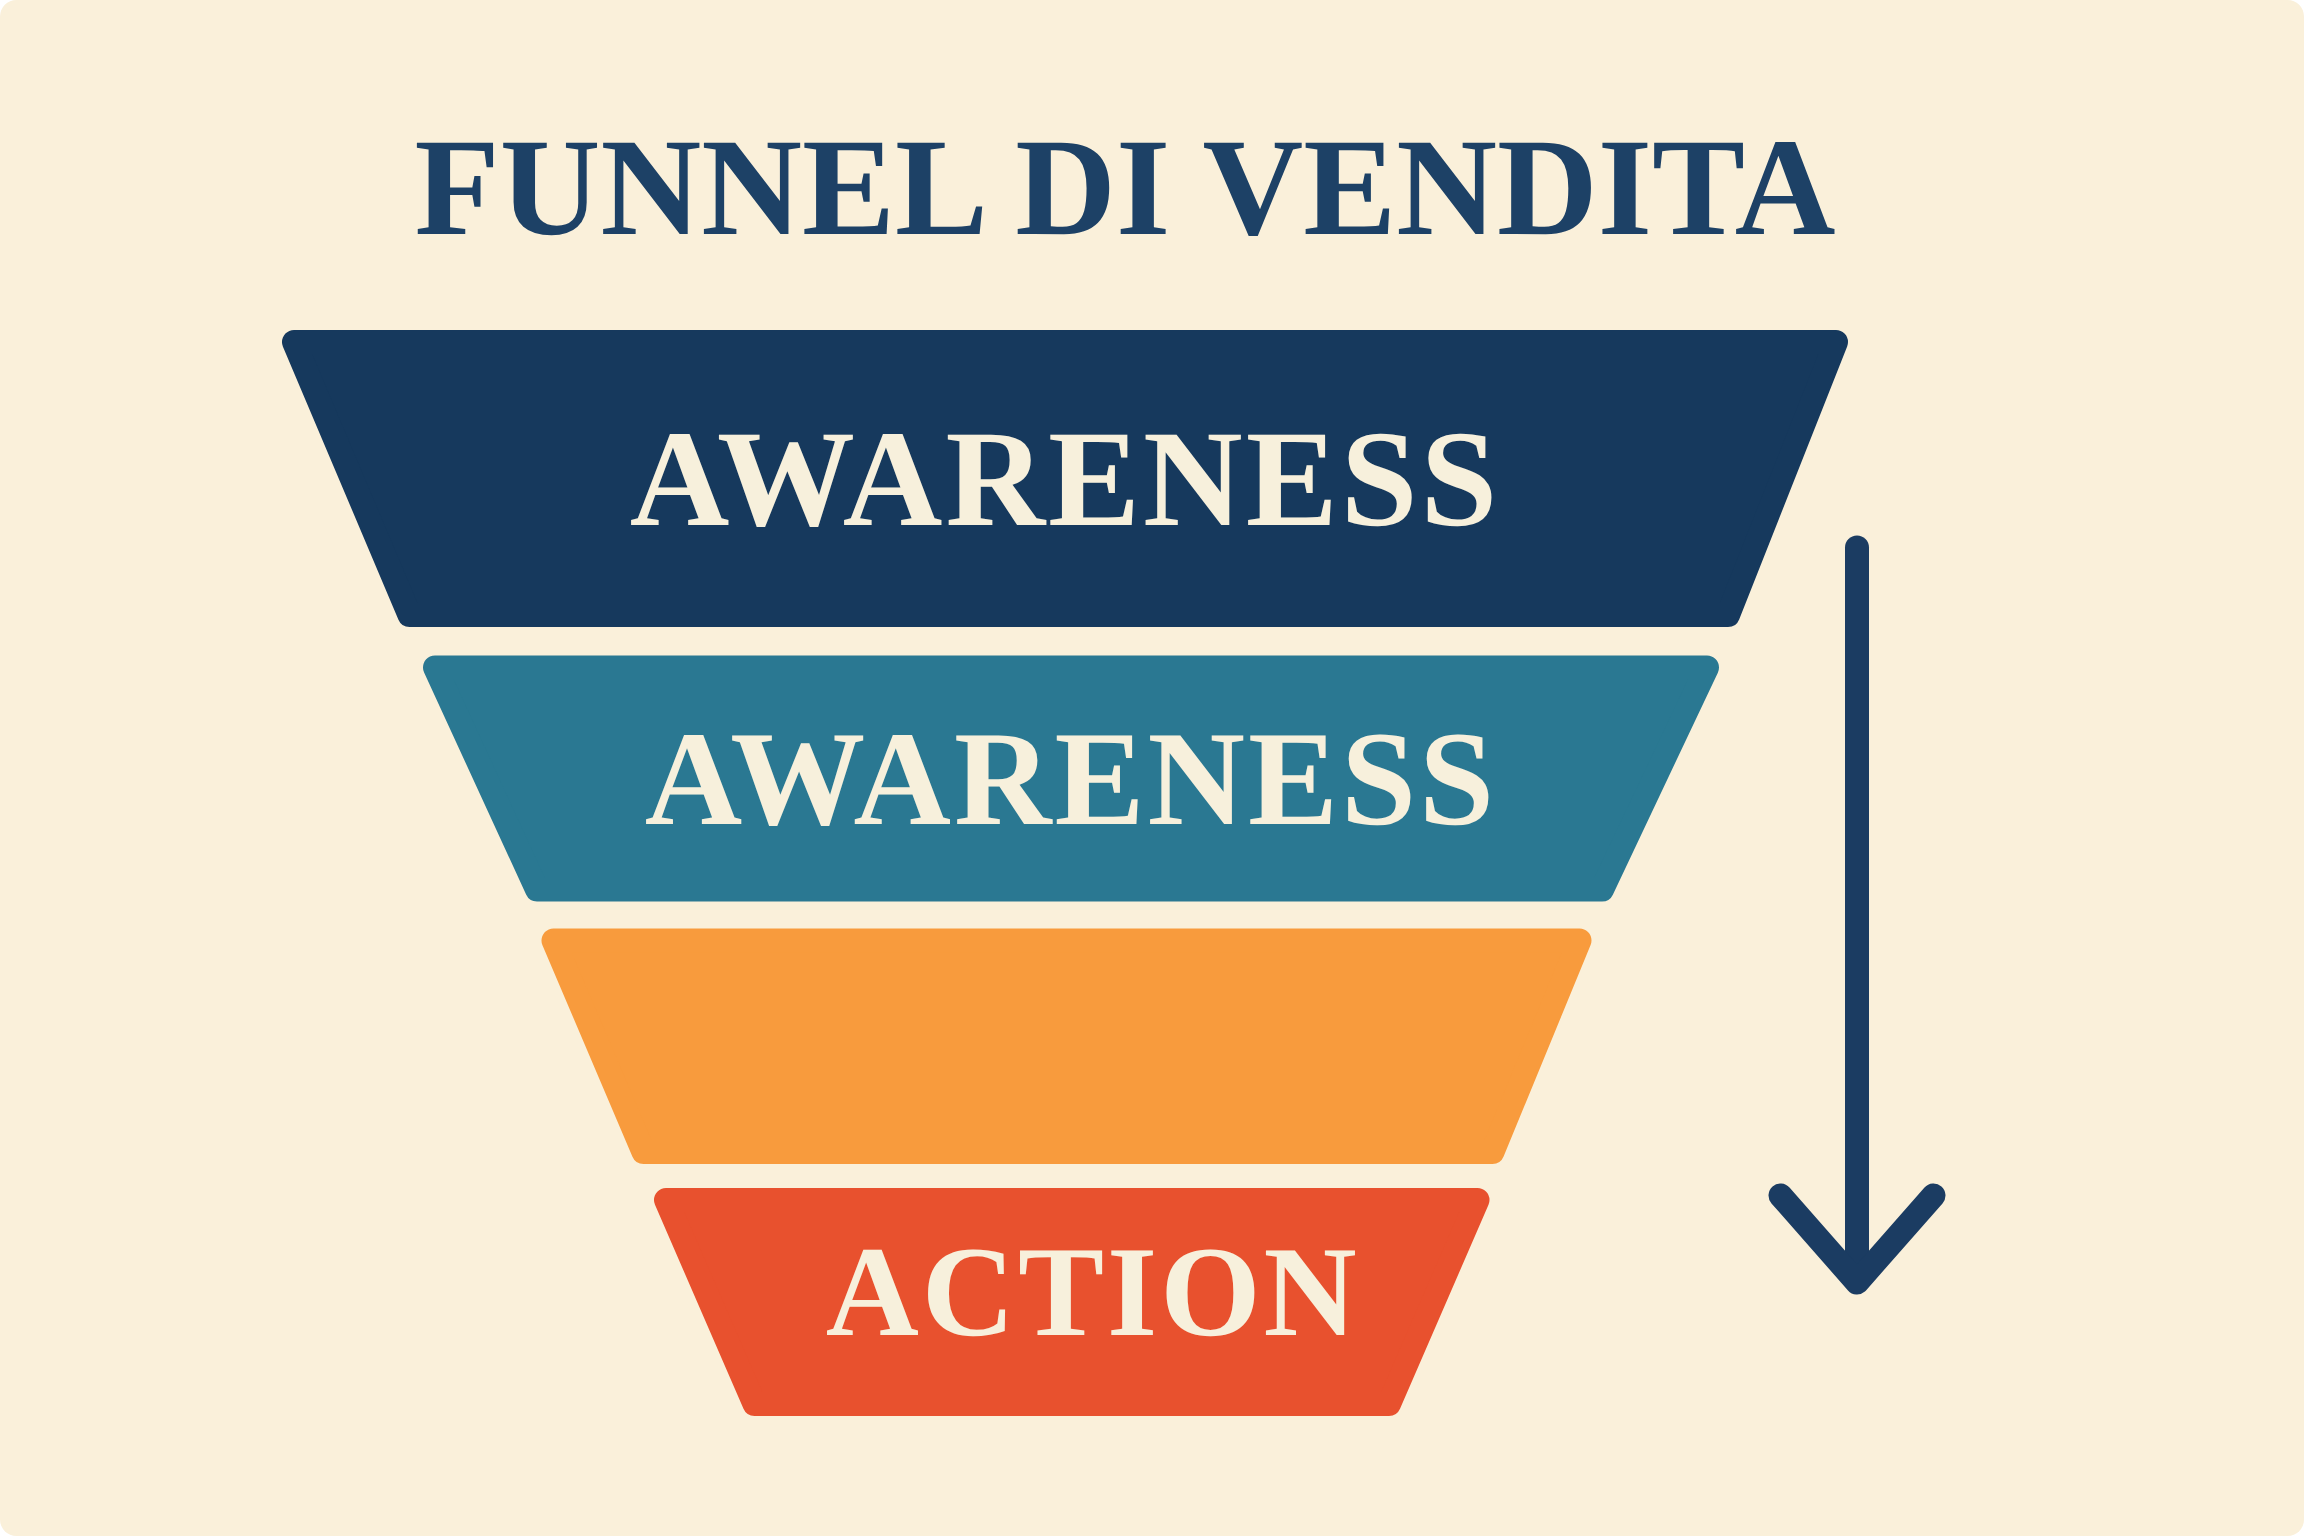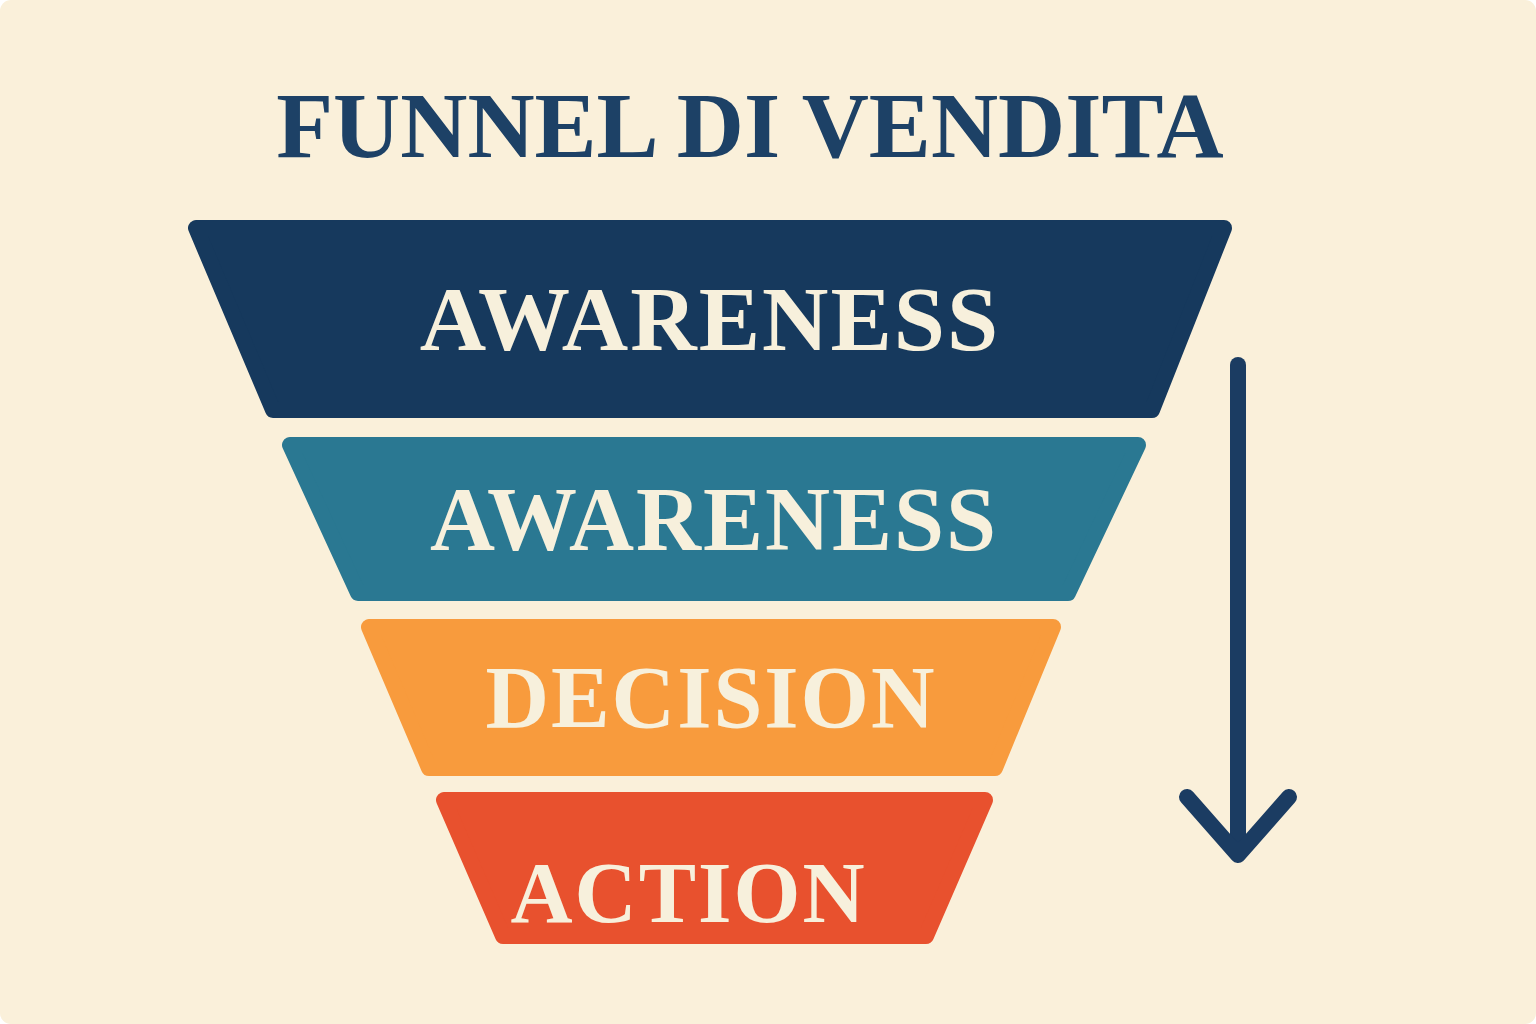--- a/index.html
+++ b/index.html
@@ -36,21 +36,21 @@
     justify-content: center;
     font-weight: bold;
     color: #F7F0DC;
     letter-spacing: 2px;
     white-space: nowrap;
     text-align: center;
   }
   .stage-label-0 { left: 190px; top: 222px; width: 1040px; height: 194px; font-size: 92px; }
   .stage-label-1 { left: 283px; top: 438px; width: 862px;  height: 162px; font-size: 90px; }
   .stage-label-2 { left: 362px; top: 620px; width: 698px;  height: 155px; font-size: 88px; }
-  .stage-label-3 { left: 411px; top: 793px; width: 555px;  height: 136px; font-size: 86px; margin-top: 32px; }
+  .stage-label-3 { left: 451px; top: 793px; width: 555px;  height: 136px; font-size: 86px; }
 </style>
 </head>
 <body>
 
 <div class="canvas">
 
   <svg class="funnel-svg" viewBox="0 0 1536 1024" xmlns="http://www.w3.org/2000/svg">
 
     <path d="M 196 228 L 1224 228 L 1152 410 L 273 410 Z" stroke-width="16" stroke-linejoin="round" fill="#16395D" stroke="#16395D"></path>
 
@@ -65,16 +65,15 @@
       <path d="M 1187 797 L 1238 855 L 1289 797"></path>
     </g>
   </svg>
 
   <div class="title">FUNNEL DI VENDITA</div>
 
   <div class="stage-label stage-label-0">AWARENESS</div>
 
   <div class="stage-label stage-label-1">AWARENESS</div>
 
-  <div class="stage-label stage-label-2">DECISION</div>
 
   <div class="stage-label stage-label-3">ACTION</div>
 </div>
 
 </body></html>

